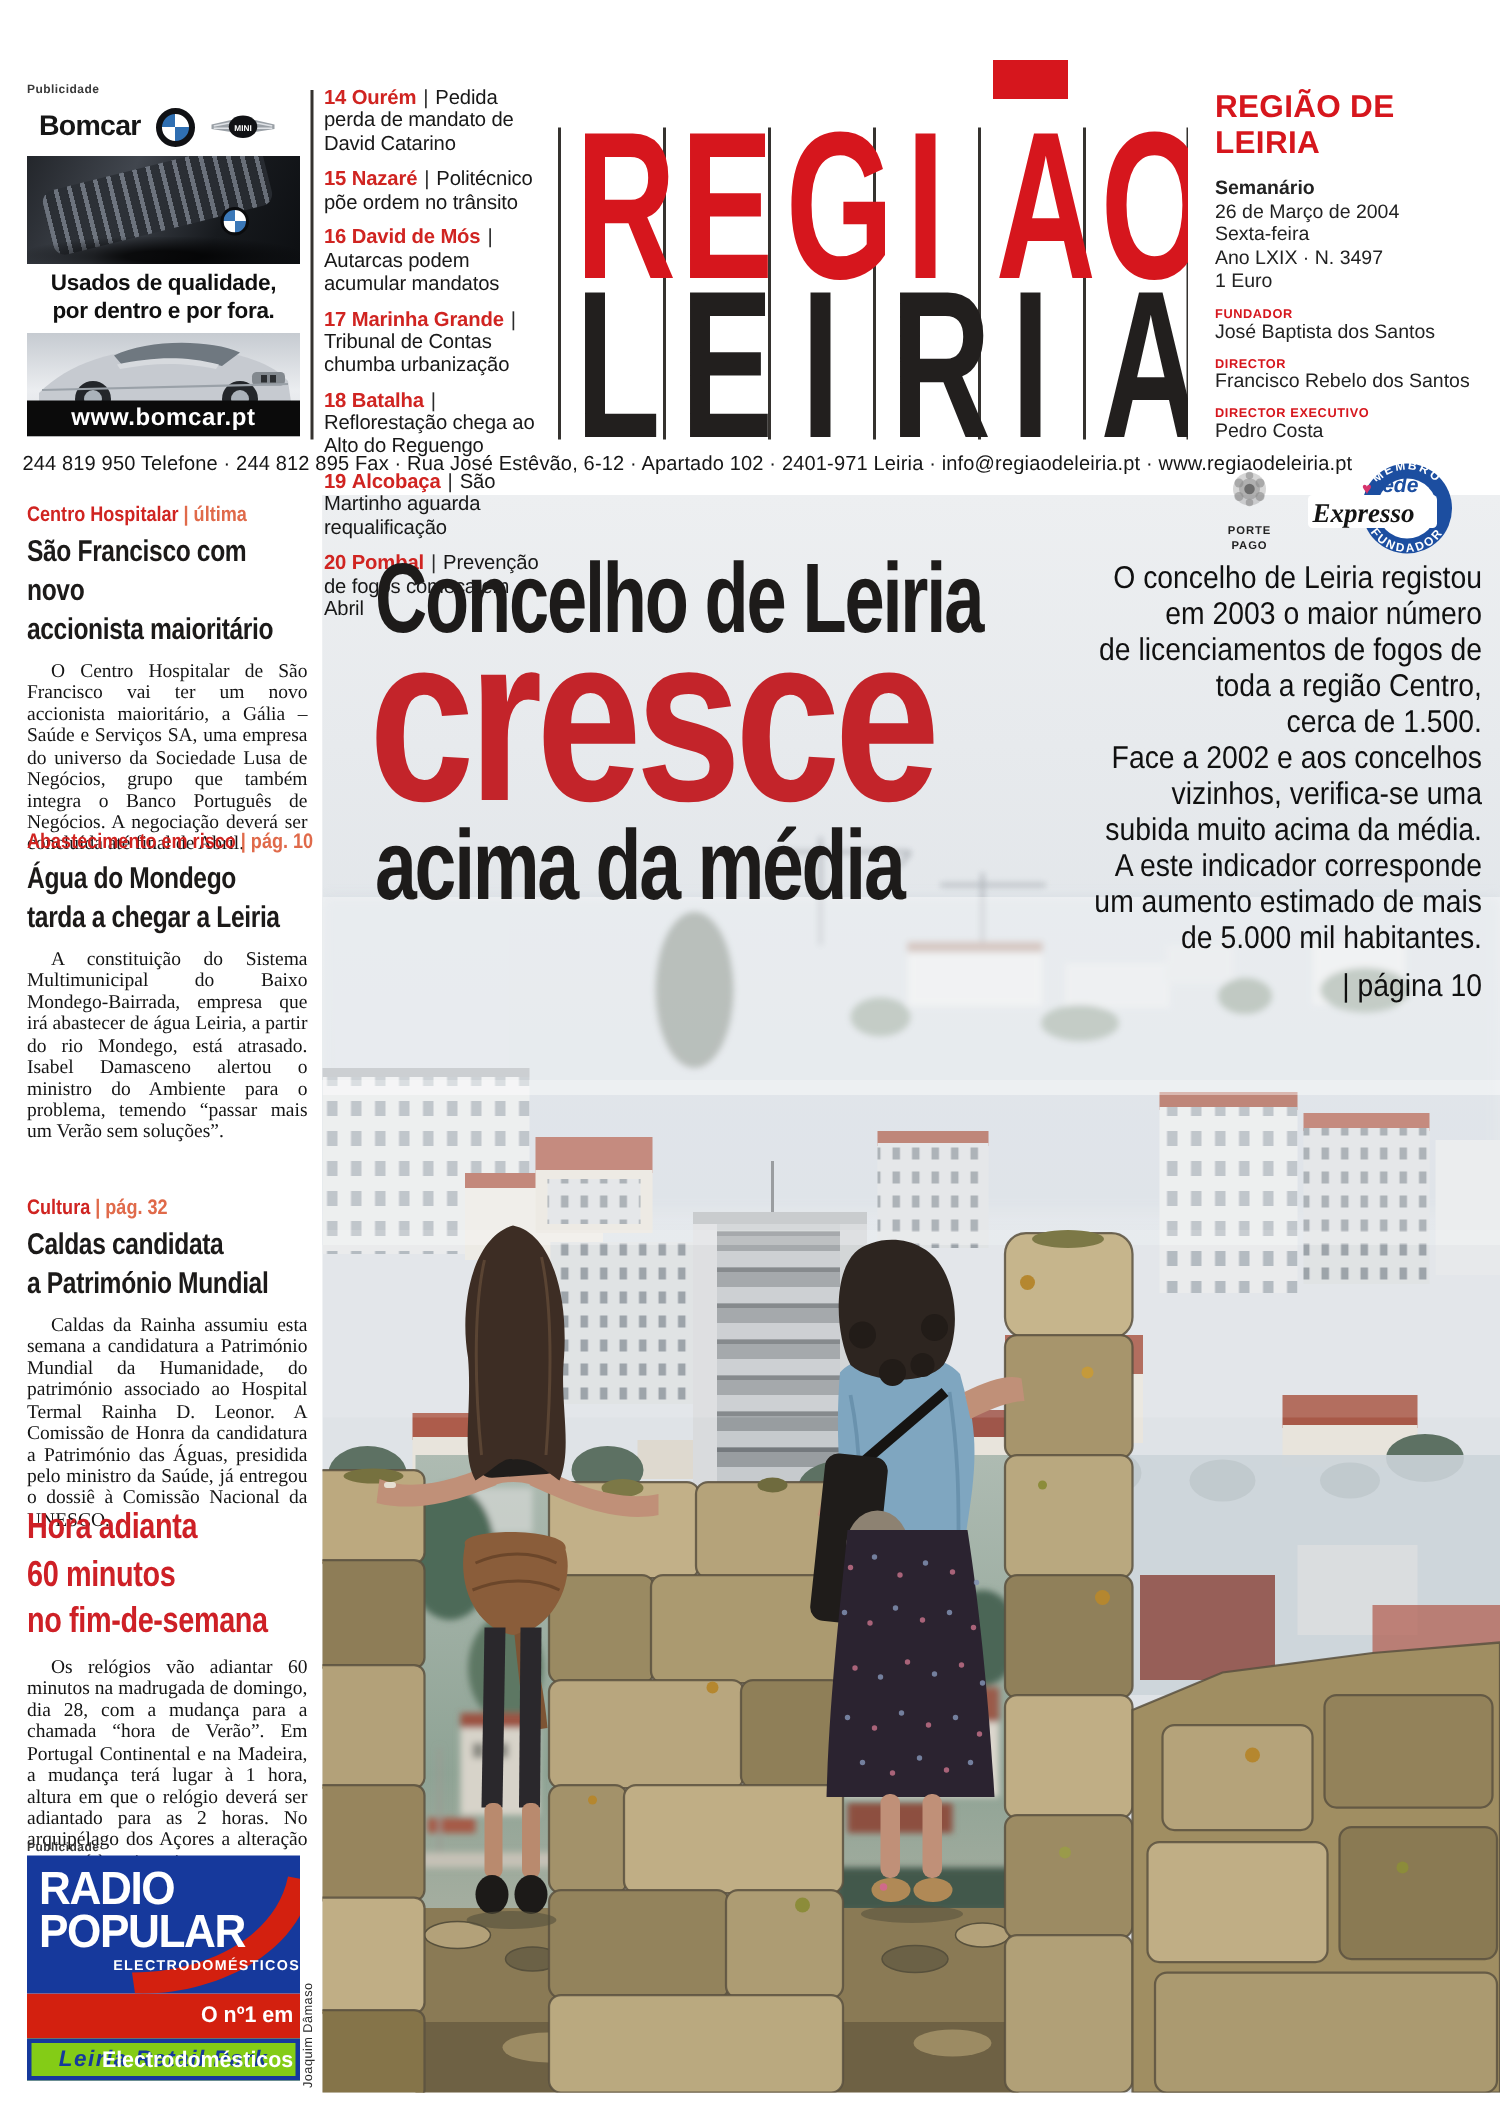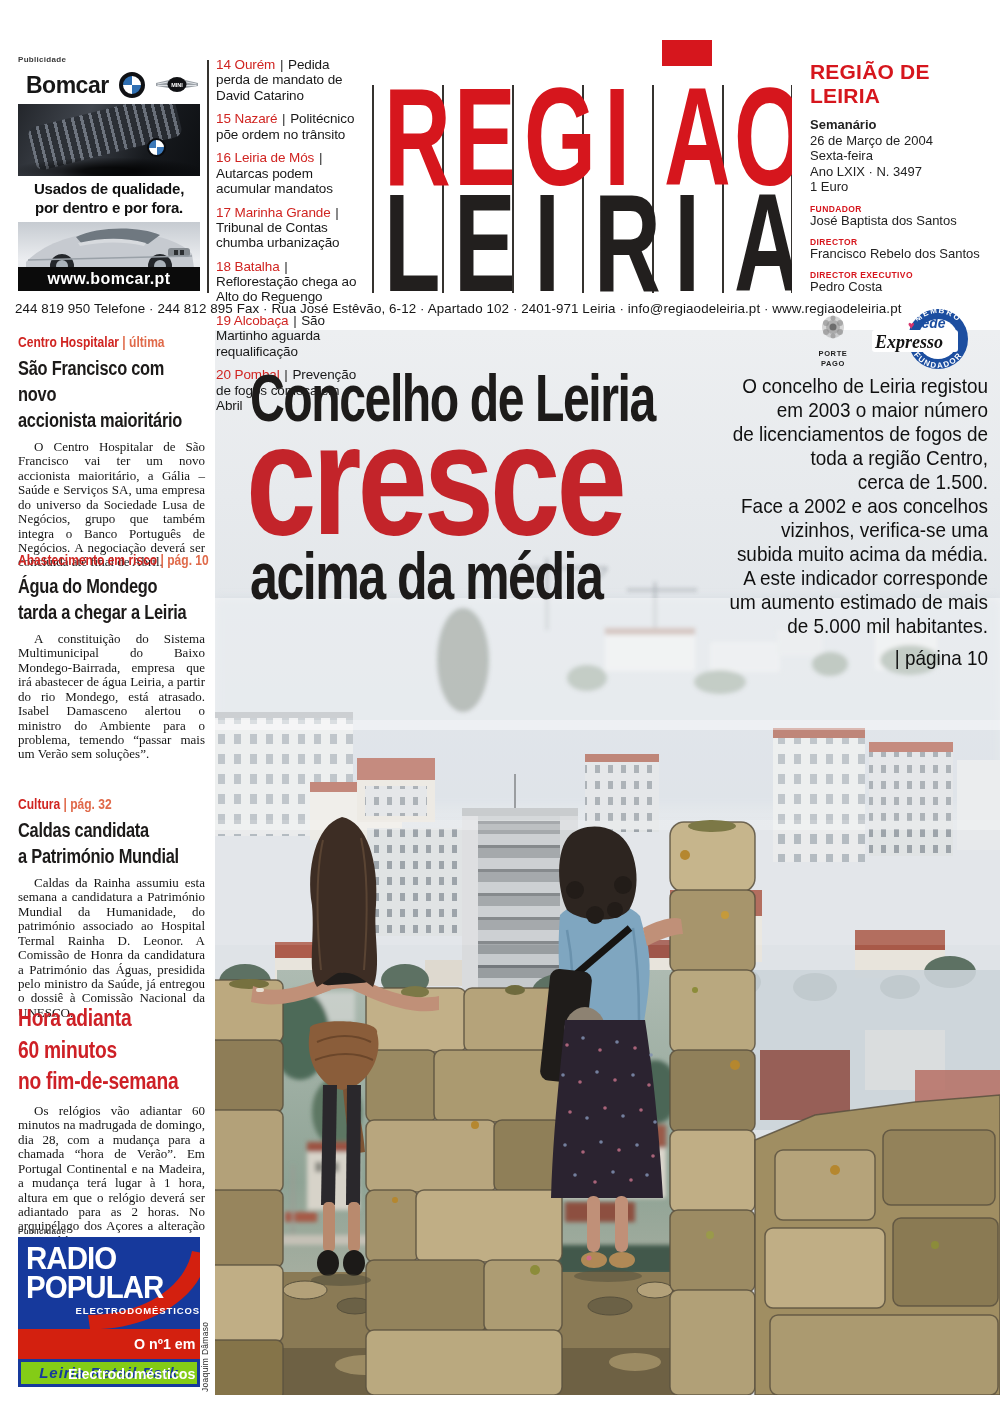--- a/index.html
+++ b/index.html
@@ -4,21 +4,21 @@
 <style>
   html,body{margin:0;padding:0;background:#888;}
   .page{position:relative;width:1000px;height:1408px;background:#ffffff;
         font-family:"Liberation Sans",sans-serif;color:#1a1a1a;overflow:hidden;margin:0 auto;}
   .abs{position:absolute;}
 
   
   .publabel{font-size:8px;font-weight:bold;color:#3a3a3a;letter-spacing:0.3px;}
   .bom{left:18px;top:66px;width:182px;}
   .bom-brandrow{height:38px;display:flex;align-items:center;}
-  .bom-name{font-size:23px;font-weight:bold;color:#161616;letter-spacing:-0.5px;margin:0 10px 0 8px;}
+  .bom-name{font-size:19px;font-weight:bold;color:#161616;letter-spacing:-0.5px;margin:0 10px 0 8px;}
   .bmw-roundel{width:26px;height:26px;border-radius:50%;border:4px solid #101114;
       background:conic-gradient(#fff 0 90deg,#2f6fb2 90deg 180deg,#fff 180deg 270deg,#2f6fb2 270deg 360deg);
       box-sizing:border-box;flex:0 0 auto;}
   .mini-logo{margin-left:10px;flex:0 0 auto;}
   .bom-engine{height:72px;background:linear-gradient(115deg,#23262b 0%,#41464e 35%,#171a1e 70%,#0d0f12 100%);
       position:relative;overflow:hidden;}
   .ribs{position:absolute;left:12px;top:6px;width:150px;height:44px;border-radius:8px;
       transform:rotate(-14deg);opacity:.85;
       background:repeating-linear-gradient(90deg,#767d88 0 3px,#2a2e34 3px 9px);}
   .engine-roundel{position:absolute;right:34px;top:34px;width:15px;height:15px;border-radius:50%;
@@ -27,21 +27,21 @@
   .bom-tag{height:46px;display:flex;align-items:center;justify-content:center;text-align:center;
       font-weight:bold;font-size:15px;line-height:1.25;white-space:pre-line;color:#101010;letter-spacing:-0.2px;}
   .bom-car{height:69px;position:relative;background:linear-gradient(#c6cbd1 0%,#ebedf0 55%,#dde0e4 100%);overflow:hidden;}
   .bom-url{position:absolute;left:0;right:0;bottom:0;height:24px;background:#0b0b0b;color:#fff;
       font-weight:bold;font-size:16px;text-align:center;line-height:24px;letter-spacing:0.4px;}
 
   
   .vr{width:1.5px;background:#35322f;}
   .nlist{left:216px;top:57px;width:150px;list-style:none;margin:0;padding:0;}
   .ni{font-size:13.5px;line-height:1.13;margin-bottom:8.5px;letter-spacing:-0.1px;color:#181818;}
-  .ni-num,.ni-place{color:#d02421;font-weight:normal;}
+  .ni-num,.ni-place{color:#d02421;font-weight:bold;}
   .ni-sep{color:#2b2b2b;padding:0 1px;}
 
   
   .mast{left:372px;top:40px;width:420px;height:255px;}
   .mast .vline{position:absolute;top:45px;width:1.5px;height:208px;background:#35322f;}
   .mrow{position:absolute;left:0;width:420px;height:104px;display:flex;overflow:hidden;}
   .mrow span{display:block;width:70px;font-size:140px;line-height:104px;font-weight:bold;
       text-align:center;transform:scaleX(0.66);}
   .mrow1{top:45px;color:#d6161d;}
   .mrow2{top:151px;color:#221f1e;}
@@ -467,21 +467,21 @@
       <span class="ni-text">Pedida perda de mandato de David Catarino</span>
     </li>
     <li class="ni">
       <span class="ni-num">15</span>
       <span class="ni-place">Nazaré</span>
       <span class="ni-sep">|</span>
       <span class="ni-text">Politécnico põe ordem no trânsito</span>
     </li>
     <li class="ni">
       <span class="ni-num">16</span>
-      <span class="ni-place">Leiria de Mós</span>
+      <span class="ni-place">David de Mós</span>
       <span class="ni-sep">|</span>
       <span class="ni-text">Autarcas podem acumular mandatos</span>
     </li>
     <li class="ni">
       <span class="ni-num">17</span>
       <span class="ni-place">Marinha Grande</span>
       <span class="ni-sep">|</span>
       <span class="ni-text">Tribunal de Contas chumba urbanização</span>
     </li>
     <li class="ni">

